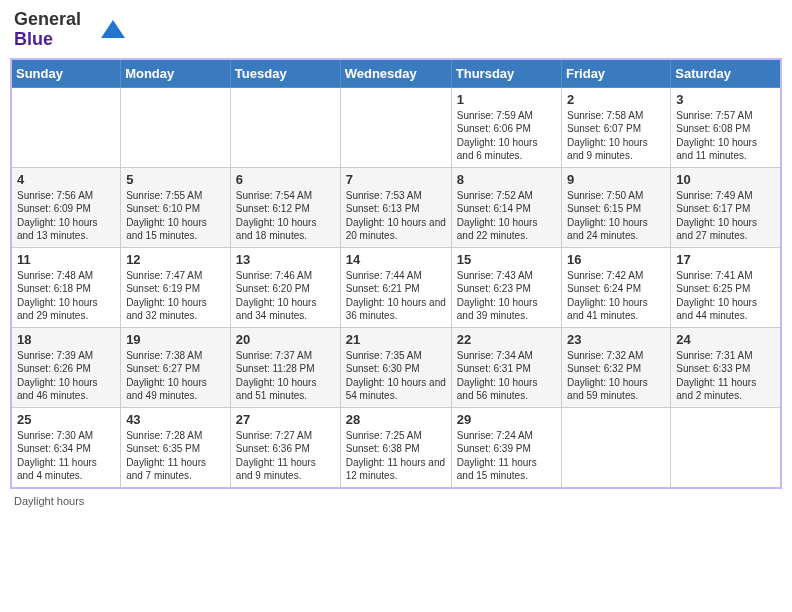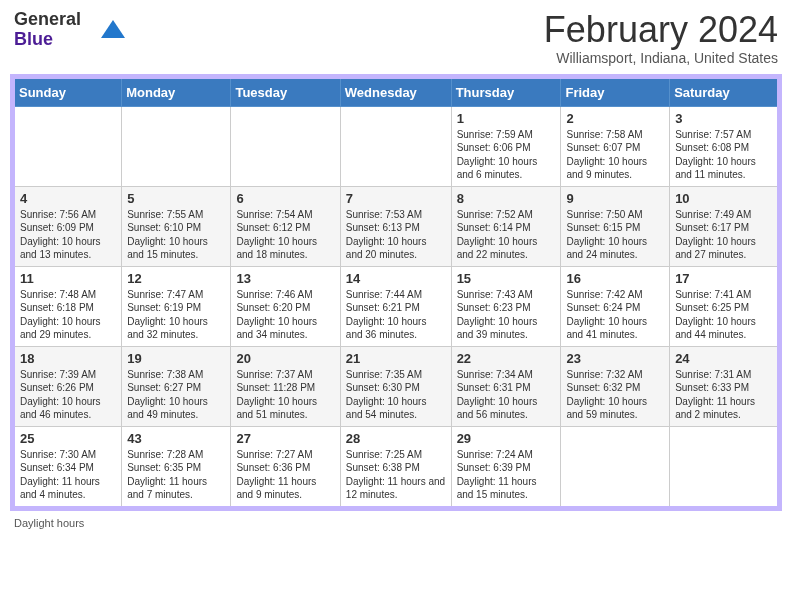--- a/index.html
+++ b/index.html
@@ -51,21 +51,21 @@
       color: #333;
       line-height: 1.1;
     }
     .subtitle {
       font-size: 14px;
       color: #555;
     }
     .calendar {
       width: 100%;
       border-collapse: collapse;
-      border: 5px solid #c4b5fd;
+      border: 2px solid #c4b5fd;
     }
     .calendar th {
       background-color: #3a7abf;
       color: #fff;
       font-size: 13px;
       font-weight: bold;
       padding: 6px 4px;
       text-align: left;
       border: 1px solid #5590cc;
     }
@@ -110,24 +110,20 @@
 <div class="header">
   <div class="logo">
     <div class="logo-text">
       <span class="logo-general">General</span>
       <span class="logo-blue">Blue</span>
     </div>
     <svg class="logo-icon" viewBox="0 0 28 28">
       <polygon points="14,4 26,22 2,22" fill="#2277cc"></polygon>
     </svg>
   </div>
-  <div class="title-block">
-    <div class="main-title">February 2024</div>
-    <div class="subtitle">Williamsport, Indiana, United States</div>
-  </div>
 </div>
 
 <table class="calendar">
   <thead>
     <tr>
     <th>Sunday</th>
         <th>Monday</th>
         <th>Tuesday</th>
         <th>Wednesday</th>
         <th>Thursday</th>

